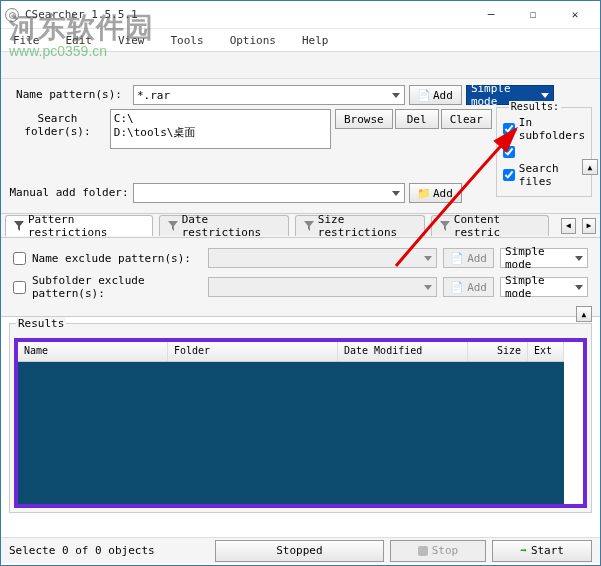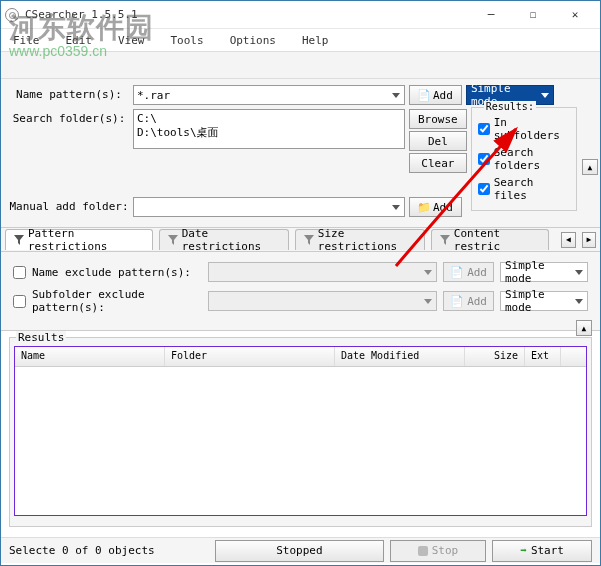--- a/index.html
+++ b/index.html
@@ -18,43 +18,43 @@
 .form{padding:6px 8px;background:#f5f5f5;border-bottom:1px solid #ccc}
 .row{display:flex;align-items:flex-start;margin-bottom:4px;gap:4px}
 .lbl{width:120px;text-align:center;padding-top:3px;color:#000}
 .combo{height:20px;border:1px solid #999;background:#fff;padding:1px 14px 1px 3px;display:flex;align-items:center;position:relative;width:272px}
 .combo::after{content:"";position:absolute;right:4px;top:7px;border-left:4px solid transparent;border-right:4px solid transparent;border-top:5px solid #555}
 .txtlist{width:272px;height:40px;border:1px solid #999;background:#fff;padding:2px 3px;overflow:hidden}
 .txtlist div{line-height:14px}
 .btn{height:20px;border:1px solid #999;background:linear-gradient(#fdfdfd,#e6e6e6);padding:0 8px;display:flex;align-items:center;justify-content:center;cursor:pointer;min-width:46px}
 .btn.sm{min-width:44px}
 .btn .ficon{width:12px;height:12px;margin-right:3px;display:inline-flex;align-items:center;justify-content:center}
-.sidecol{display:flex;flex-direction:column;gap:2px}
+.sidecol{display:flex;flex-direction:row;gap:2px}
 .modebox{width:88px;height:20px;background:#0a4b9c;color:#fff;border:1px solid #063a7a;padding:1px 14px 1px 4px;position:relative;display:flex;align-items:center}
 .modebox::after{content:"";position:absolute;right:4px;top:7px;border-left:4px solid transparent;border-right:4px solid transparent;border-top:5px solid #fff}
 .grpbox{border:1px solid #ccc;padding:8px 6px 4px;position:relative;margin-top:4px;width:106px}
 .grpbox .legend{position:absolute;top:-7px;left:12px;background:#f5f5f5;padding:0 2px;font-size:10px}
 .chk{display:flex;align-items:center;gap:4px;margin-bottom:4px}
 .chk input{width:12px;height:12px}
 .upbtn{width:16px;height:16px;border:1px solid #999;background:linear-gradient(#fdfdfd,#e6e6e6);display:flex;align-items:center;justify-content:center;font-size:8px;cursor:pointer}
 .tabs{display:flex;background:#f5f5f5;border-bottom:1px solid #ccc;padding:0 4px;align-items:center;height:24px;gap:6px}
 .tab{padding:3px 8px;border:1px solid #bbb;border-bottom:none;background:#fff;display:flex;align-items:center;gap:4px;cursor:pointer;border-radius:3px 3px 0 0;height:21px;font-size:10px}
 .tab.inactive{background:#eee}
 .filtic{width:10px;height:10px;display:inline-block}
 .filtic svg{width:10px;height:10px}
 .tabbody{background:#f5f5f5;padding:10px 12px;border-bottom:1px solid #ccc}
 .excrow{display:flex;align-items:center;gap:6px;margin-bottom:6px}
 .excrow .combo2{flex:1;height:20px;border:1px solid #bbb;background:#eee;position:relative;padding:1px 14px 1px 3px}
 .excrow .combo2::after{content:"";position:absolute;right:4px;top:7px;border-left:4px solid transparent;border-right:4px solid transparent;border-top:5px solid #888}
 .addbtn{height:20px;border:1px solid #bbb;background:#eee;padding:0 6px;display:flex;align-items:center;gap:3px;color:#888;cursor:default;min-width:46px}
 .modesel{width:88px;height:20px;border:1px solid #bbb;background:#fff;padding:1px 14px 1px 4px;position:relative;display:flex;align-items:center}
 .modesel::after{content:"";position:absolute;right:4px;top:7px;border-left:4px solid transparent;border-right:4px solid transparent;border-top:5px solid #555}
-.resgrp{margin:6px 8px;border:1px solid #ccc;padding:8px 4px 4px;position:relative;height:190px;background:#f5f5f5}
+.resgrp{margin:6px 8px;border:1px solid #ccc;padding:14px 4px 4px;position:relative;height:190px;background:#f5f5f5}
 .resgrp .legend{position:absolute;top:-7px;left:6px;background:#f5f5f5;padding:0 2px}
-.table{border:1px solid #6d28d9;background:#0c4a6e;height:170px;display:flex;flex-direction:column}
+.table{border:4px solid #6d28d9;background:#0c4a6e;height:170px;display:flex;flex-direction:row}
 .thead{display:flex;background:linear-gradient(#fdfdfd,#eaeaea);border-bottom:1px solid #ccc;height:20px}
 .th{padding:3px 6px;border-right:1px solid #ddd;font-size:10px}
 .tbody{flex:1;background:#fff}
 .statusbar{position:absolute;bottom:2px;left:0;right:0;height:26px;display:flex;align-items:center;padding:0 8px;gap:6px;background:#f5f5f5;border-top:1px solid #ddd}
 .stxt{flex:0 0 auto;width:200px}
 .statbtn{height:22px;border:1px solid #999;background:linear-gradient(#fdfdfd,#e6e6e6);padding:0 27px;display:flex;align-items:center;justify-content:center;cursor:pointer;gap:4px}
 .statbtn.wide{flex:1}
 .statbtn.dis{color:#999;background:#eee}
 .arrow-annot{position:absolute;top:120px;left:390px;width:140px;height:150px;pointer-events:none;z-index:10}
 .expand{position:absolute;right:2px;width:16px;display:flex;flex-direction:column}
@@ -112,21 +112,20 @@
       <div class="btn sm">Clear</div>
     </div>
     <div class="grpbox" style="margin-top:-2px">
       <span class="legend">Results:</span>
       <label class="chk">
           <input type="checkbox" checked="" style="">
           <span>In subfolders</span>
         </label>
       <label class="chk">
           <input type="checkbox" checked="" style="">
-          <span>Search folders</span>
         </label>
       <label class="chk">
           <input type="checkbox" checked="" style="">
           <span>Search files</span>
         </label>
     </div>
   </div>
   <div class="row" style="margin-top:-18px">
     <div class="lbl">Manual add folder:</div>
     <div class="combo"></div>

